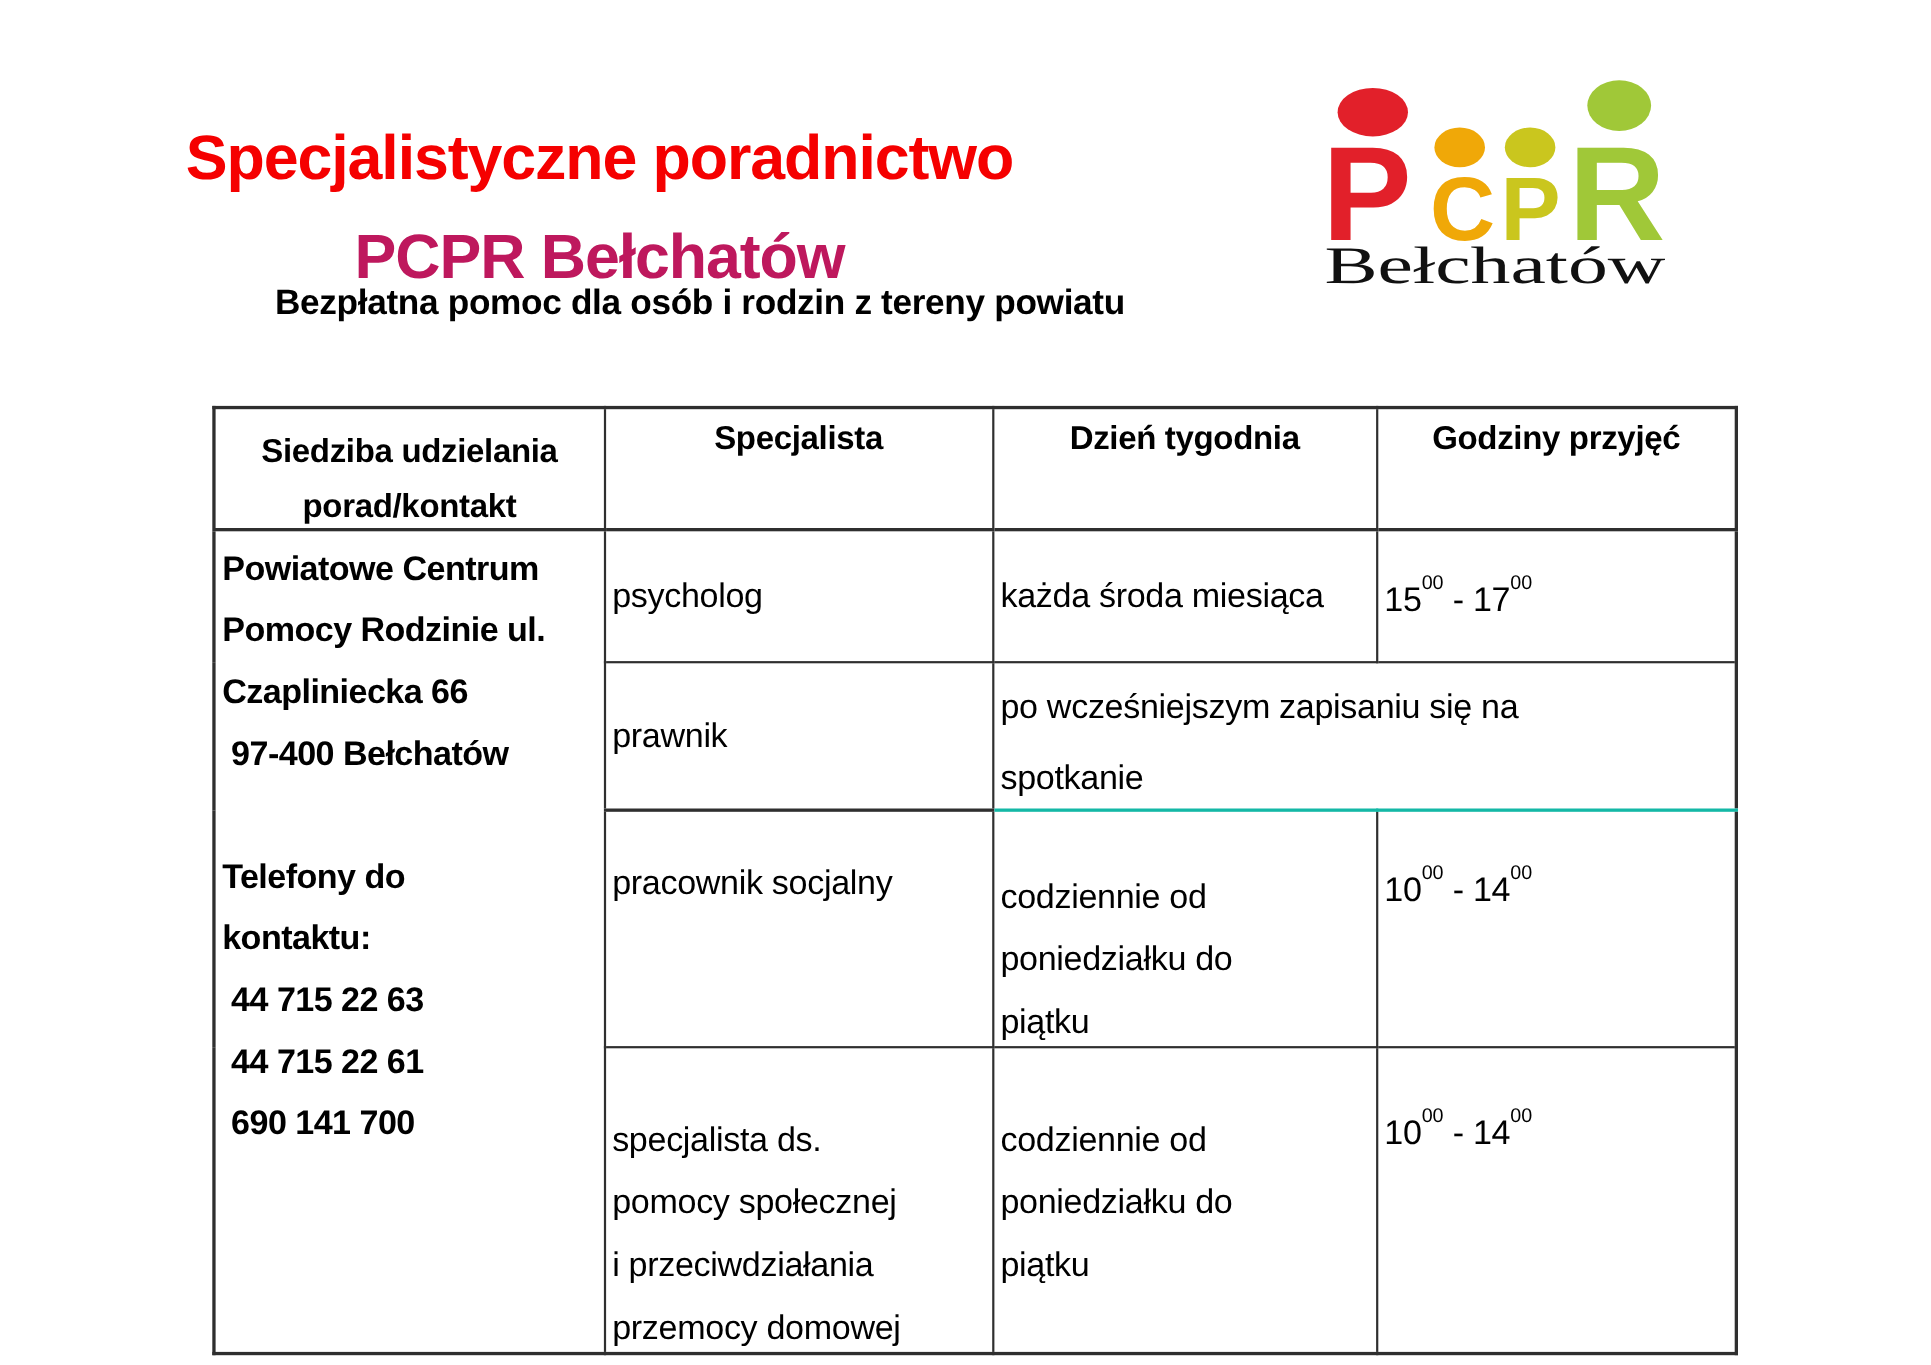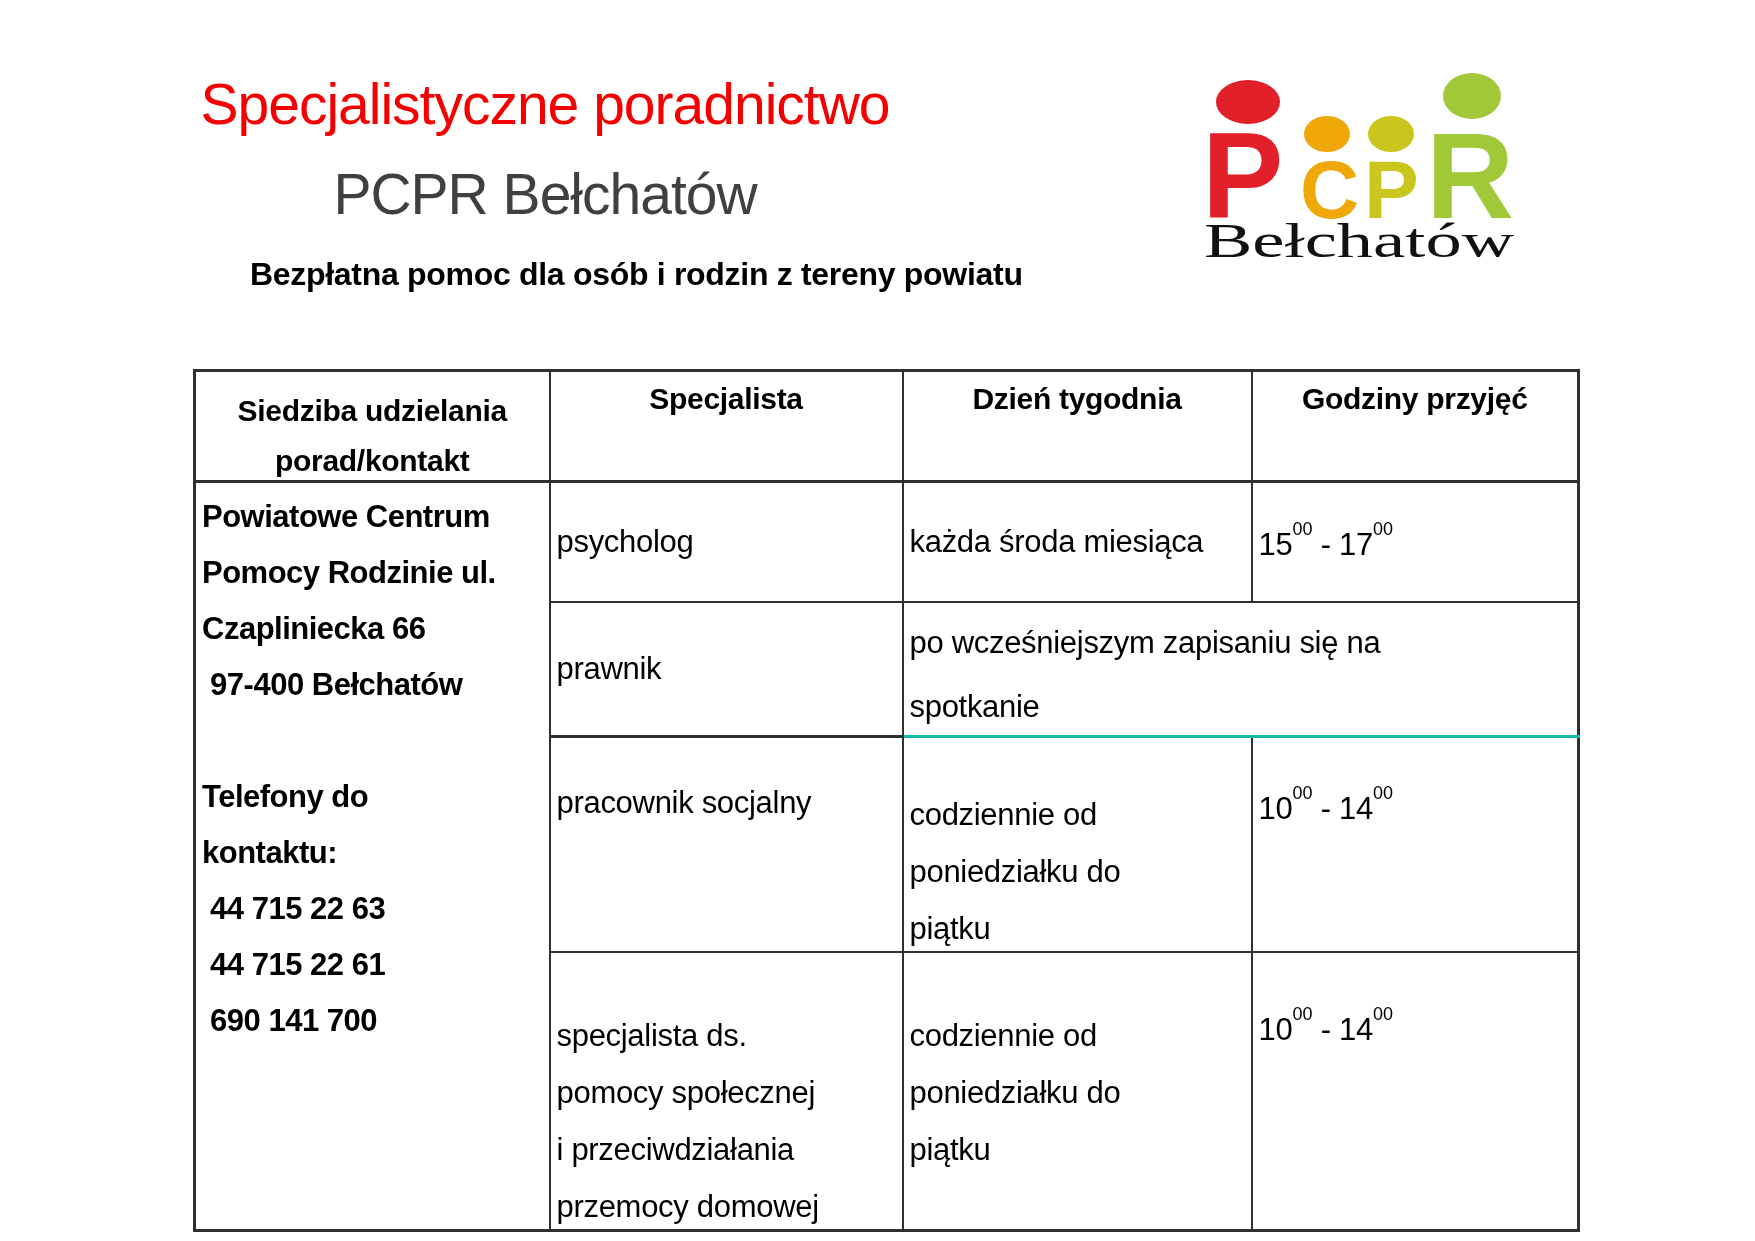--- a/index.html
+++ b/index.html
@@ -7,22 +7,22 @@
     position:relative;
     width:1755px;height:1241px;
     background:#ffffff;
     font-family:"Liberation Sans",sans-serif;
     color:#000;
     overflow:hidden;
   }
   
   .title-line{
     position:absolute;left:100px;width:890px;
-    text-align:center;font-weight:normal;
-    font-size:57px;letter-spacing:-1px;line-height:1.2;
+    text-align:center;font-weight:bold;
+    font-size:57px;letter-spacing:-1px;line-height:1.2;margin-top:40px;
   }
   .title-line.l1{top:70px;}
   .title-line.l2{top:160px;}
   
   .subtitle{position:absolute;font-weight:bold;font-size:32px;letter-spacing:-0.3px;white-space:pre;}
   .subtitle.s1{left:250px;top:256px;}
   .subtitle.s2{left:216px;top:304px;}
   
   .logo{position:absolute;left:1200px;top:62px;width:395px;height:205px;}
   .logo text{font-family:"Liberation Sans",sans-serif;font-weight:bold;}
@@ -65,21 +65,21 @@
   tr.r2 td{border-bottom:3px solid #2f2f2f;}
   .hrs sup{font-size:0.58em;position:relative;top:-0.5em;letter-spacing:0;}
   .hrs .sep{white-space:pre;}
 </style>
 </head>
 <body>
 
 <div class="page">
 
   <div class="title-line l1" style="color:#f50000;">Specjalistyczne poradnictwo</div>
-  <div class="title-line l2" style="color:#404040;">PCPR Bełchatów</div>
+  <div class="title-line l2" style="color:#be185d;">PCPR Bełchatów</div>
 
   <svg class="logo" viewBox="0 0 395 205" width="395" height="205">
     <ellipse cx="48" cy="40" rx="32" ry="22" fill="#e2202a"></ellipse>
     <text x="2" y="156" font-size="122" fill="#e2202a">P</text>
     <ellipse cx="127" cy="72" rx="23" ry="18" fill="#f0a808"></ellipse>
     <text x="100" y="156" font-size="82" fill="#f0a808">C</text>
     <ellipse cx="191" cy="72" rx="23" ry="18" fill="#cac61e"></ellipse>
     <text x="164" y="156" font-size="82" fill="#cac61e">P</text>
     <ellipse cx="272" cy="34" rx="29" ry="23" fill="#a0c838"></ellipse>
     <text x="226" y="156" font-size="122" fill="#a0c838">R</text>

